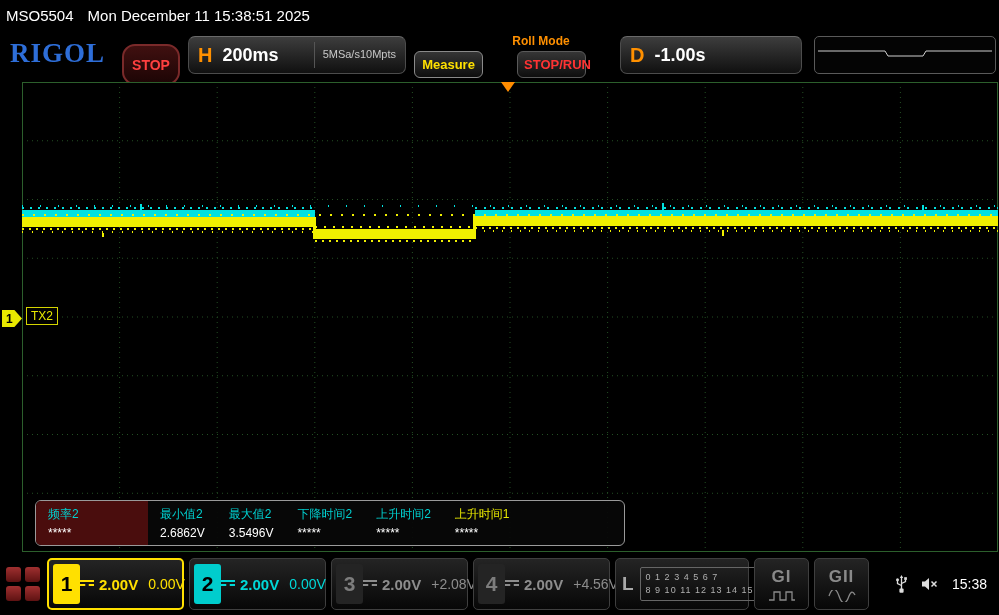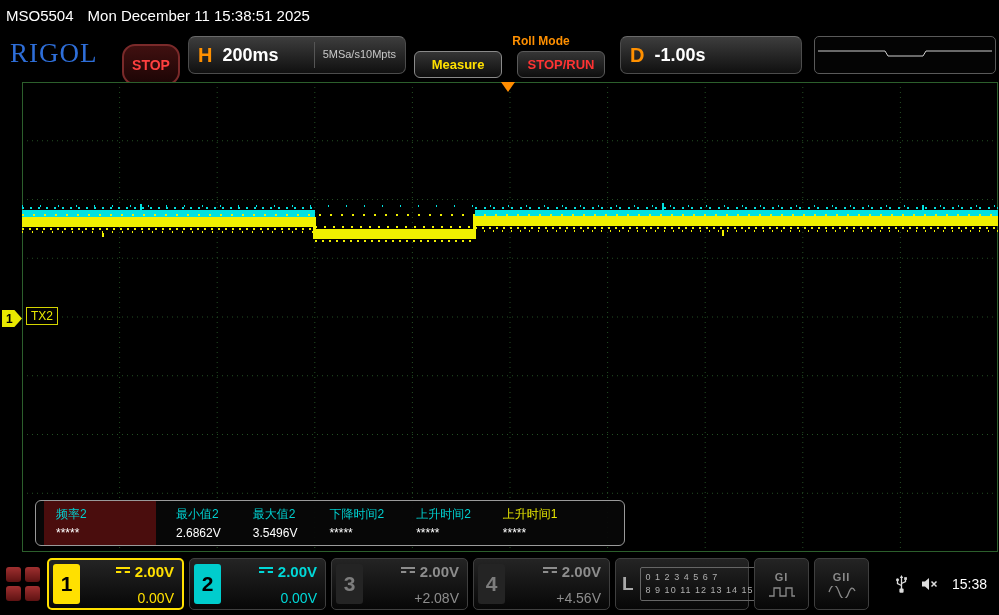--- a/index.html
+++ b/index.html
@@ -10,35 +10,35 @@
     font-family:"Liberation Sans", sans-serif;
   }
 
   
   .titlebar { position:absolute; left:0; top:0; width:999px; height:30px;
     display:flex; align-items:center; gap:14px; padding-left:6px; font-size:15px; color:#fff;text-align:right; }
 
   
   .header { position:absolute; left:0; top:30px; width:999px; height:52px; }
   .logo { position:absolute; left:10px; top:8px; font-family:"Liberation Serif", serif;
-    font-weight:normal; font-size:27px; color:#2e6ed8; letter-spacing:1px; }
+    font-weight:bold; font-size:27px; color:#2e6ed8; letter-spacing:1px; }
   .stop-pill { position:absolute; left:122px; top:14px; width:58px; height:41px;
     background:linear-gradient(#401010,#1d0505); border:2px solid #7a2a2a; border-radius:13px;
     color:#ff4040; font-weight:bold; font-size:14px; display:flex; align-items:center; justify-content:center; }
   .hwbox { background:linear-gradient(180deg,#3d3d3d,#101010); border-radius:7px;
     border:1px solid #4c4c4c; border-top-color:#6a6a6a; display:flex; align-items:center; padding:0 9px;
     box-shadow:0 2px 3px rgba(0,0,0,.8); }
   .hbox { position:absolute; left:188px; top:6px; width:218px; height:38px; }
   .h-label { color:#ff9000; font-weight:bold; font-size:20px; margin-right:10px; }
   .h-val { color:#fff; font-weight:bold; font-size:18px; flex:1; }
   .h-div { width:1px; height:26px; background:#555; margin:0 8px; }
   .h-rates { display:flex; align-items:flex-end; font-size:11px; color:#c8c8c8; line-height:1.25; }
   .rollmode { position:absolute; left:496px; top:4px; width:90px; text-align:center;
     color:#ff9000; font-weight:bold; font-size:12px; }
-  .hdr-btn { position:absolute; top:21px; height:27px; width:88px;
+  .hdr-btn { position:absolute; top:21px; height:27px; width:69px;
     background:linear-gradient(180deg,#353535,#0e0e0e); border:1px solid #8a8a8a; border-radius:6px;
     font-weight:bold; font-size:13px; cursor:pointer; font-family:"Liberation Sans",sans-serif; }
   .measure-btn { left:414px; color:#ffe000; }
   .stoprun-btn { left:517px; color:#ff3333; border-color:#5a5a5a; }
   .dbox { position:absolute; left:620px; top:6px; width:182px; height:38px; }
   .preview { position:absolute; left:814px; top:6px; width:182px; height:38px;
     background:#040404; border:1px solid #5a5a5a; border-radius:5px; }
 
   
   .graticule { position:absolute; left:22px; top:82px; width:976px; height:470px; background:#000;padding-left:46px; }
@@ -48,21 +48,21 @@
     background:#000; font-size:12px; padding:0 4px; line-height:16px; }
   .ch1-marker { position:absolute; left:2px; top:310px; width:20px; height:17px;
     background:#e8e800; color:#000; font-size:12px; font-weight:bold;
     display:flex; align-items:center; padding-left:4px;
     clip-path:polygon(0 0,62% 0,100% 50%,62% 100%,0 100%); }
 
   
   .meas-panel { position:absolute; left:13px; top:418px; width:590px; height:46px;
     background:rgba(8,8,8,.92); border:1px solid #9a9a9a; border-radius:6px;
     display:flex; align-items:stretch; overflow:hidden; }
-  .mcell { display:flex; flex-direction:column; justify-content:center; padding:0 12px;margin-left:8px; }
+  .mcell { display:flex; flex-direction:column; justify-content:center; padding:0 12px; }
   .mcell.selected { background:#4a0d0d; min-width:112px; }
   .mlabel { font-size:12px; color:#00d0d0; }
   .mlabel.ylabel { color:#e8e800; }
   .mvalue { font-size:12px; color:#fff; margin-top:3px; }
 
   
   .bottombar { position:absolute; left:0; top:553px; width:999px; height:62px;
     display:flex; align-items:center; gap:5px; padding:0 4px; }
   .menu-icon { width:38px; height:46px; display:grid; grid-template-columns:15px 15px;
     grid-template-rows:15px 15px; gap:4px; align-content:center; justify-content:center; cursor:pointer; }
@@ -70,40 +70,40 @@
 
   .ch { width:137px; height:52px; border:1px solid #3f3f3f; border-radius:5px;
     background:linear-gradient(180deg,#242424,#070707); display:flex; align-items:center;
     padding:3px 8px 3px 4px; cursor:pointer; }
   .ch.active { border:2px solid #ffe000; }
   .tile { width:27px; height:40px; border-radius:3px; display:flex; align-items:center;
     justify-content:center; font-size:21px; font-weight:bold; flex:none; }
   .ch1 .tile { background:#ffe000; color:#000; }
   .ch2 .tile { background:#00cdcd; color:#000; }
   .ch3 .tile, .ch4 .tile { background:#242424; color:#7d7d7d; }
-  .vals { flex:1; display:flex; flex-direction:column; align-items:flex-end; gap:10px; }
+  .vals { flex:1; display:flex; gap:10px; }
   .row1 { display:flex; align-items:center; gap:5px; font-size:15px; font-weight:bold; }
   .row2 { font-size:14px; }
   .ch1 .vals { color:#ffe000; }
   .ch2 .vals { color:#00d8d8; }
   .ch3 .vals, .ch4 .vals { color:#8d8d8d; }
   .dc-icon { width:14px; height:9px; border-top:2px solid currentColor; position:relative; display:inline-block; }
   .dc-icon::after { content:""; position:absolute; left:0; top:2px; width:100%; border-top:2px dashed currentColor; }
 
   .lbox { width:134px; height:52px; border:1px solid #3f3f3f; border-radius:5px;
     background:linear-gradient(180deg,#242424,#070707); display:flex; align-items:center;
     gap:6px; padding:0 6px; cursor:pointer; }
   .lbox .ltr { font-size:19px; font-weight:bold; color:#a8a8a8; }
   .bits { border:1px solid #666; border-radius:2px; padding:3px 5px; font-size:9px;
     color:#b0b0b0; line-height:1.45; letter-spacing:1px; white-space:nowrap; }
 
   .gbox { width:55px; height:52px; border:1px solid #3f3f3f; border-radius:5px;
     background:linear-gradient(180deg,#242424,#070707); display:flex; flex-direction:column;
     align-items:center; justify-content:center; gap:3px; cursor:pointer; }
-  .gbox .glabel { font-size:11px; font-weight:bold; color:#8a8a8a; letter-spacing:1px; }
+  .gbox .glabel { font-size:17px; font-weight:bold; color:#8a8a8a; letter-spacing:1px; }
 
   .status { margin-left:auto; display:flex; align-items:center; gap:13px; padding-right:8px; }
   .clock { font-size:14px; color:#fff; }
 </style>
 </head>
 <body>
 
 <div class="titlebar">
   <span>MSO5504</span>
   <span>Mon December 11 15:38:51 2025</span>

